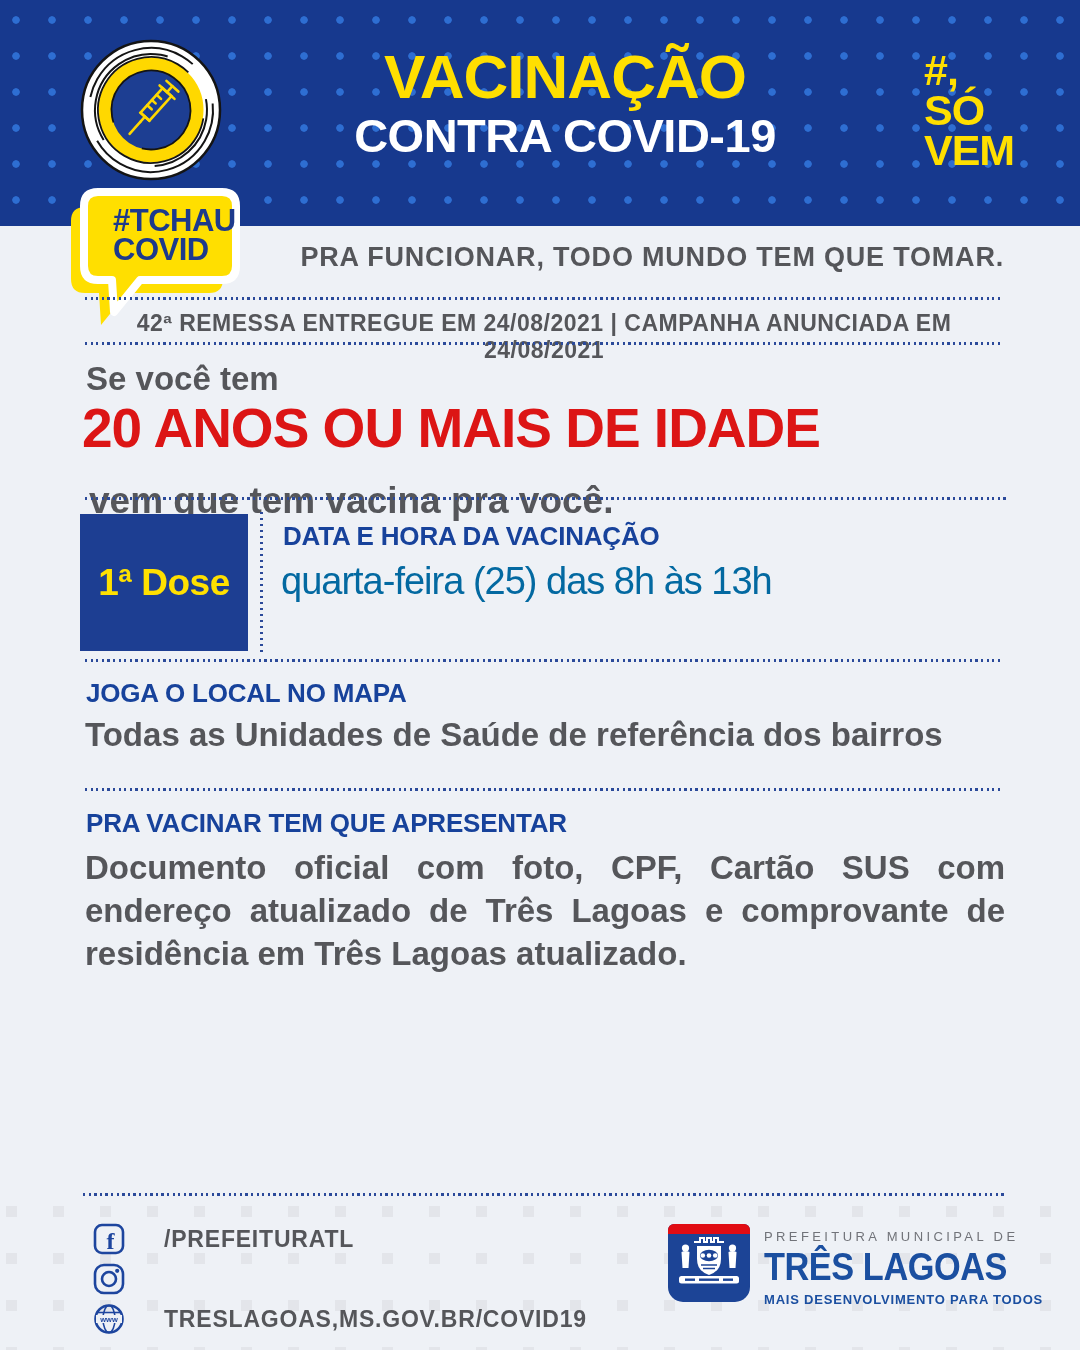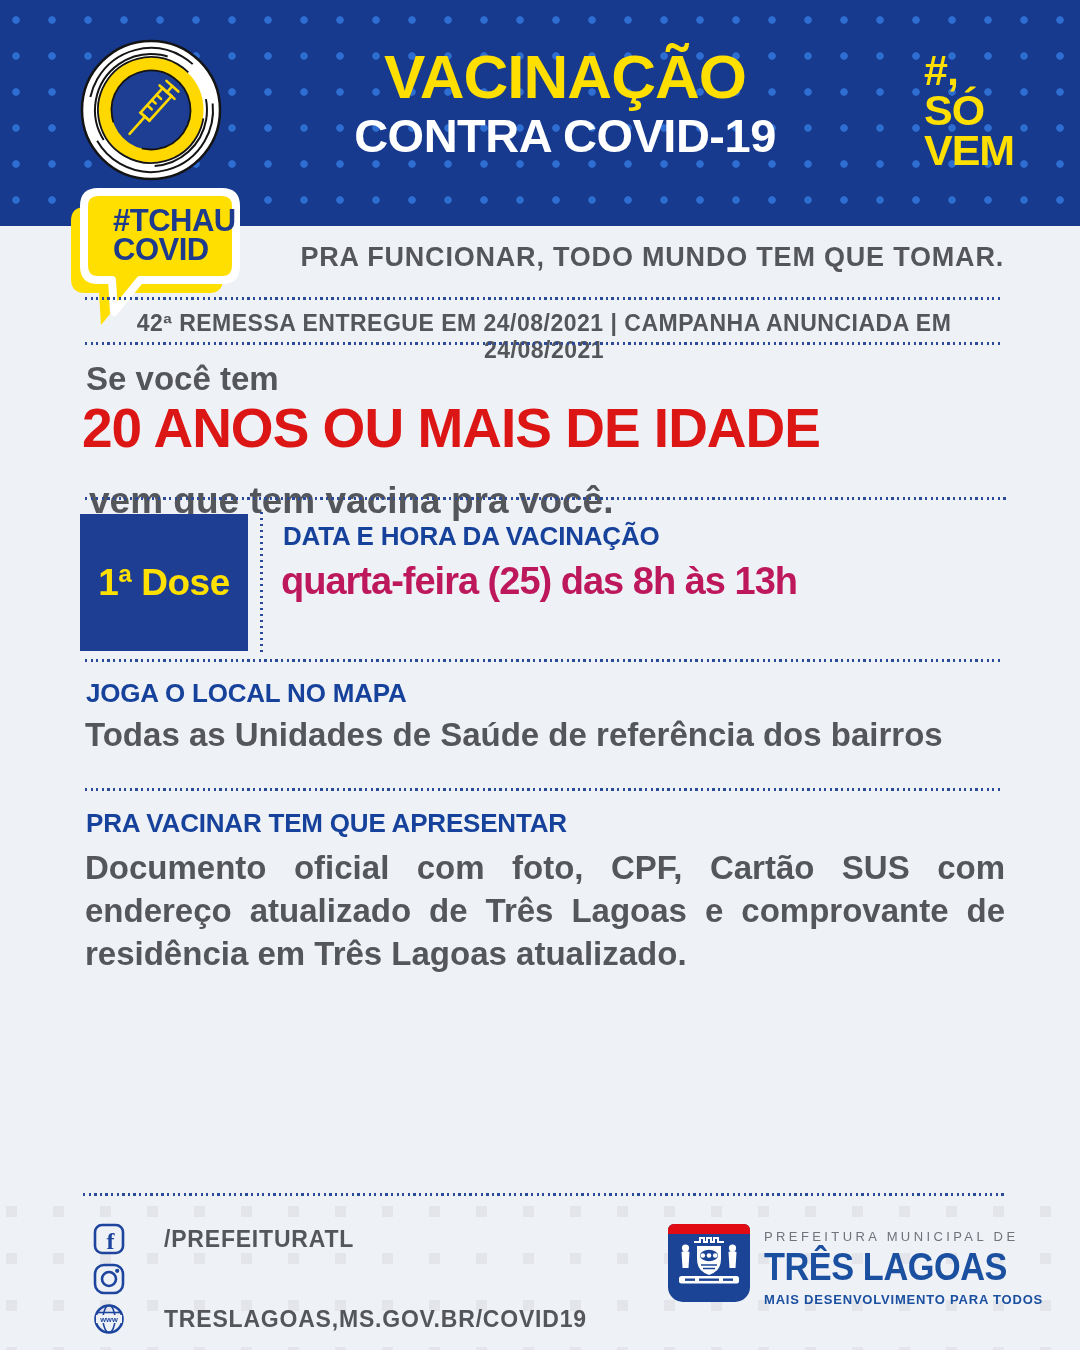--- a/index.html
+++ b/index.html
@@ -51,21 +51,21 @@
   .elig-pre  { position:absolute; left:86px;  top:360px; font-size:33px; font-weight:600; color:#55565a; }
   .elig-main { position:absolute; left:82px;  top:396px; font-size:55px; font-weight:900; color:#dc1515; letter-spacing:-1px; }
   .elig-post { position:absolute; left:89px;  top:452px; font-size:37px; font-weight:600; color:#55565a;margin-top:28px; }
   .dose-box {
     position:absolute; left:80px; top:514px; width:168px; height:137px;
     background:#1d3e92; display:flex; align-items:center; justify-content:center;
   }
   .dose-label { color:#ffe000; font-size:37px; font-weight:700; letter-spacing:-0.5px; }
   .sec-heading { position:absolute; font-size:26px; font-weight:800; color:#17429b; letter-spacing:-0.2px; }
   .sec-value   { position:absolute; font-size:33px; font-weight:600; color:#55565a; }
-  .date-value  { position:absolute; left:281px; top:560px; font-size:38px; font-weight:700; color:#be185d; letter-spacing:-1px; }
+  .date-value  { position:absolute; left:281px; top:560px; font-size:38px; font-weight:400; color:#0369a1; letter-spacing:-1px; }
   .req-par {
     position:absolute; left:85px; top:846px; width:920px;
     font-size:33px; font-weight:600; color:#55565a; line-height:1.31; text-align:justify;
   }
   
   .squares {
     position:absolute; left:0; top:1188px; width:1080px; height:162px;
     background-image:conic-gradient(at 11px 11px, rgba(0,0,0,0) 270deg, #e3e5ea 270deg);
     background-size:47px 47px; background-position:6px 18px;
   }

